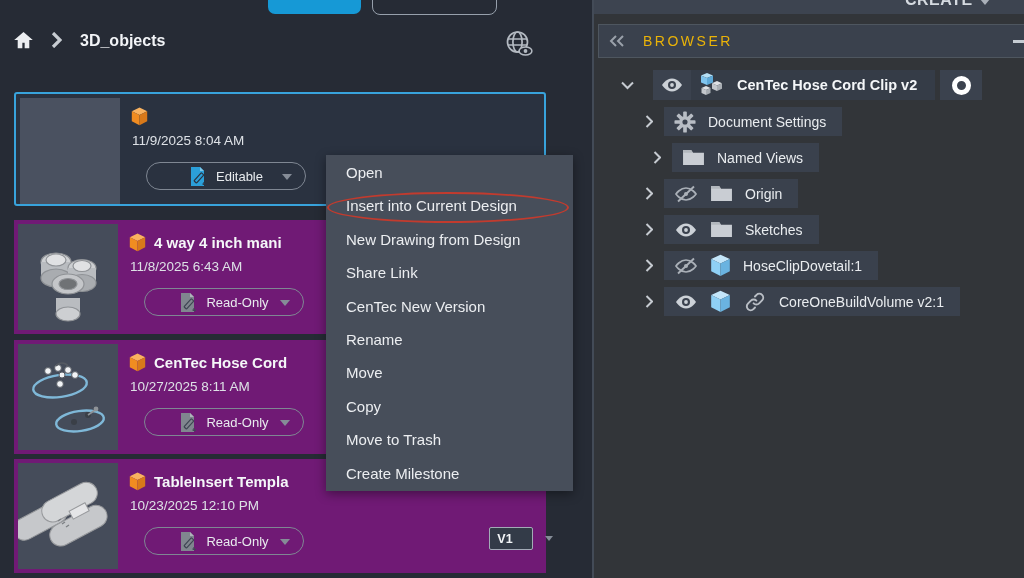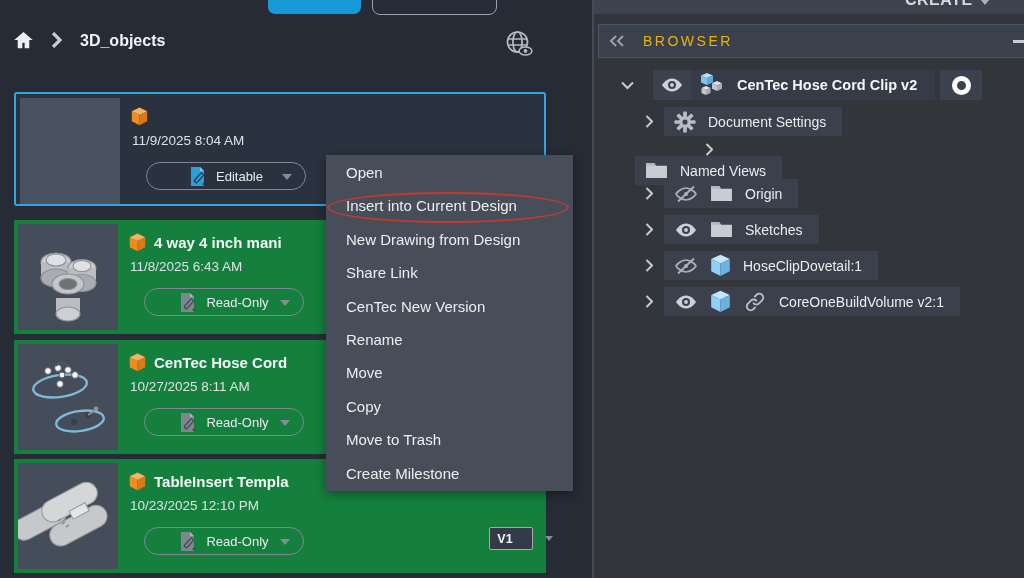--- a/index.html
+++ b/index.html
@@ -10,21 +10,21 @@
     -webkit-font-smoothing:antialiased;
   }
   
   .left-panel { position:absolute; left:0; top:0; width:592px; height:578px; background:#262b35; }
   .top-btn-blue { position:absolute; left:268px; top:-10px; width:93px; height:24px; background:#1699d6; border-radius:7px; }
   .top-btn-outline { position:absolute; left:372px; top:-10px; width:125px; height:25px; background:transparent; border:1.5px solid #97a0ac; border-radius:8px; }
   .breadcrumb { position:absolute; left:14px; top:32px; height:24px; display:flex; align-items:flex-start; gap:18px; }
   .crumb-label { color:#f2f4f7; font-size:16px; font-weight:bold; }
   .globe-btn { position:absolute; left:504px; top:30px; width:30px; height:28px; }
 
-  .card { position:absolute; left:14px; width:532px; height:114px; background:#15803d; }
+  .card { position:absolute; left:14px; width:532px; height:114px; background:#701a75; }
   .card.selected { background:#2a3240; border:2px solid #38a3dc; border-radius:3px; }
   .thumb { position:absolute; left:4px; top:4px; width:100px; height:106px; background:#454c5a; overflow:hidden; }
   .card.selected .thumb { background:#4a5160; }
   .card-body { position:absolute; left:104px; top:0; right:0; bottom:0; padding:13px 0 0 11px; overflow:hidden; }
   .title-row { display:flex; align-items:center; gap:8px; white-space:nowrap; }
   .card-title { color:#f5f7f9; font-size:15px; font-weight:bold; }
   .card-date { color:#dde1e6; font-size:13.5px; margin:7px 0 0 1px; white-space:nowrap; }
   .pill { position:absolute; left:26px; top:68px; width:160px; height:28px; border:1.5px solid #7f8793;
           border-radius:14px; display:flex; align-items:center; justify-content:center; gap:8px; background:transparent; }
   .pill-label { color:#e8ebee; font-size:13px; }
@@ -346,21 +346,21 @@
                   <rect x="5.5" y="-2" width="6" height="4" rx="1" transform="rotate(45)"></rect>
                 </g>
             </g>
             <circle r="2.8" fill="#3a414d"></circle>
           </svg>
         </span>
         <span class="row-label">Document Settings</span>
       </span>
     </div>
 
-    <div class="tree-row" style="left:43px; top:143px;flex-direction:column;">
+    <div class="tree-row" style="left:58px; top:143px;">
       <span class="tree-chevron">
         <svg width="8" height="13" viewBox="0 0 8 13">
             <path d="M1.5 1L7 6.5 1.5 12" fill="none" stroke="#c6cbd1" stroke-width="2"></path>
           </svg>
       </span>
       <span style="width:8px"></span>
       <span class="row-box">
         <span style="display:flex">
           <svg width="23" height="19" viewBox="0 0 24 20">
               <path d="M1 2h8.5l2 3H23v13H1z" fill="#c9cdd3"></path>

